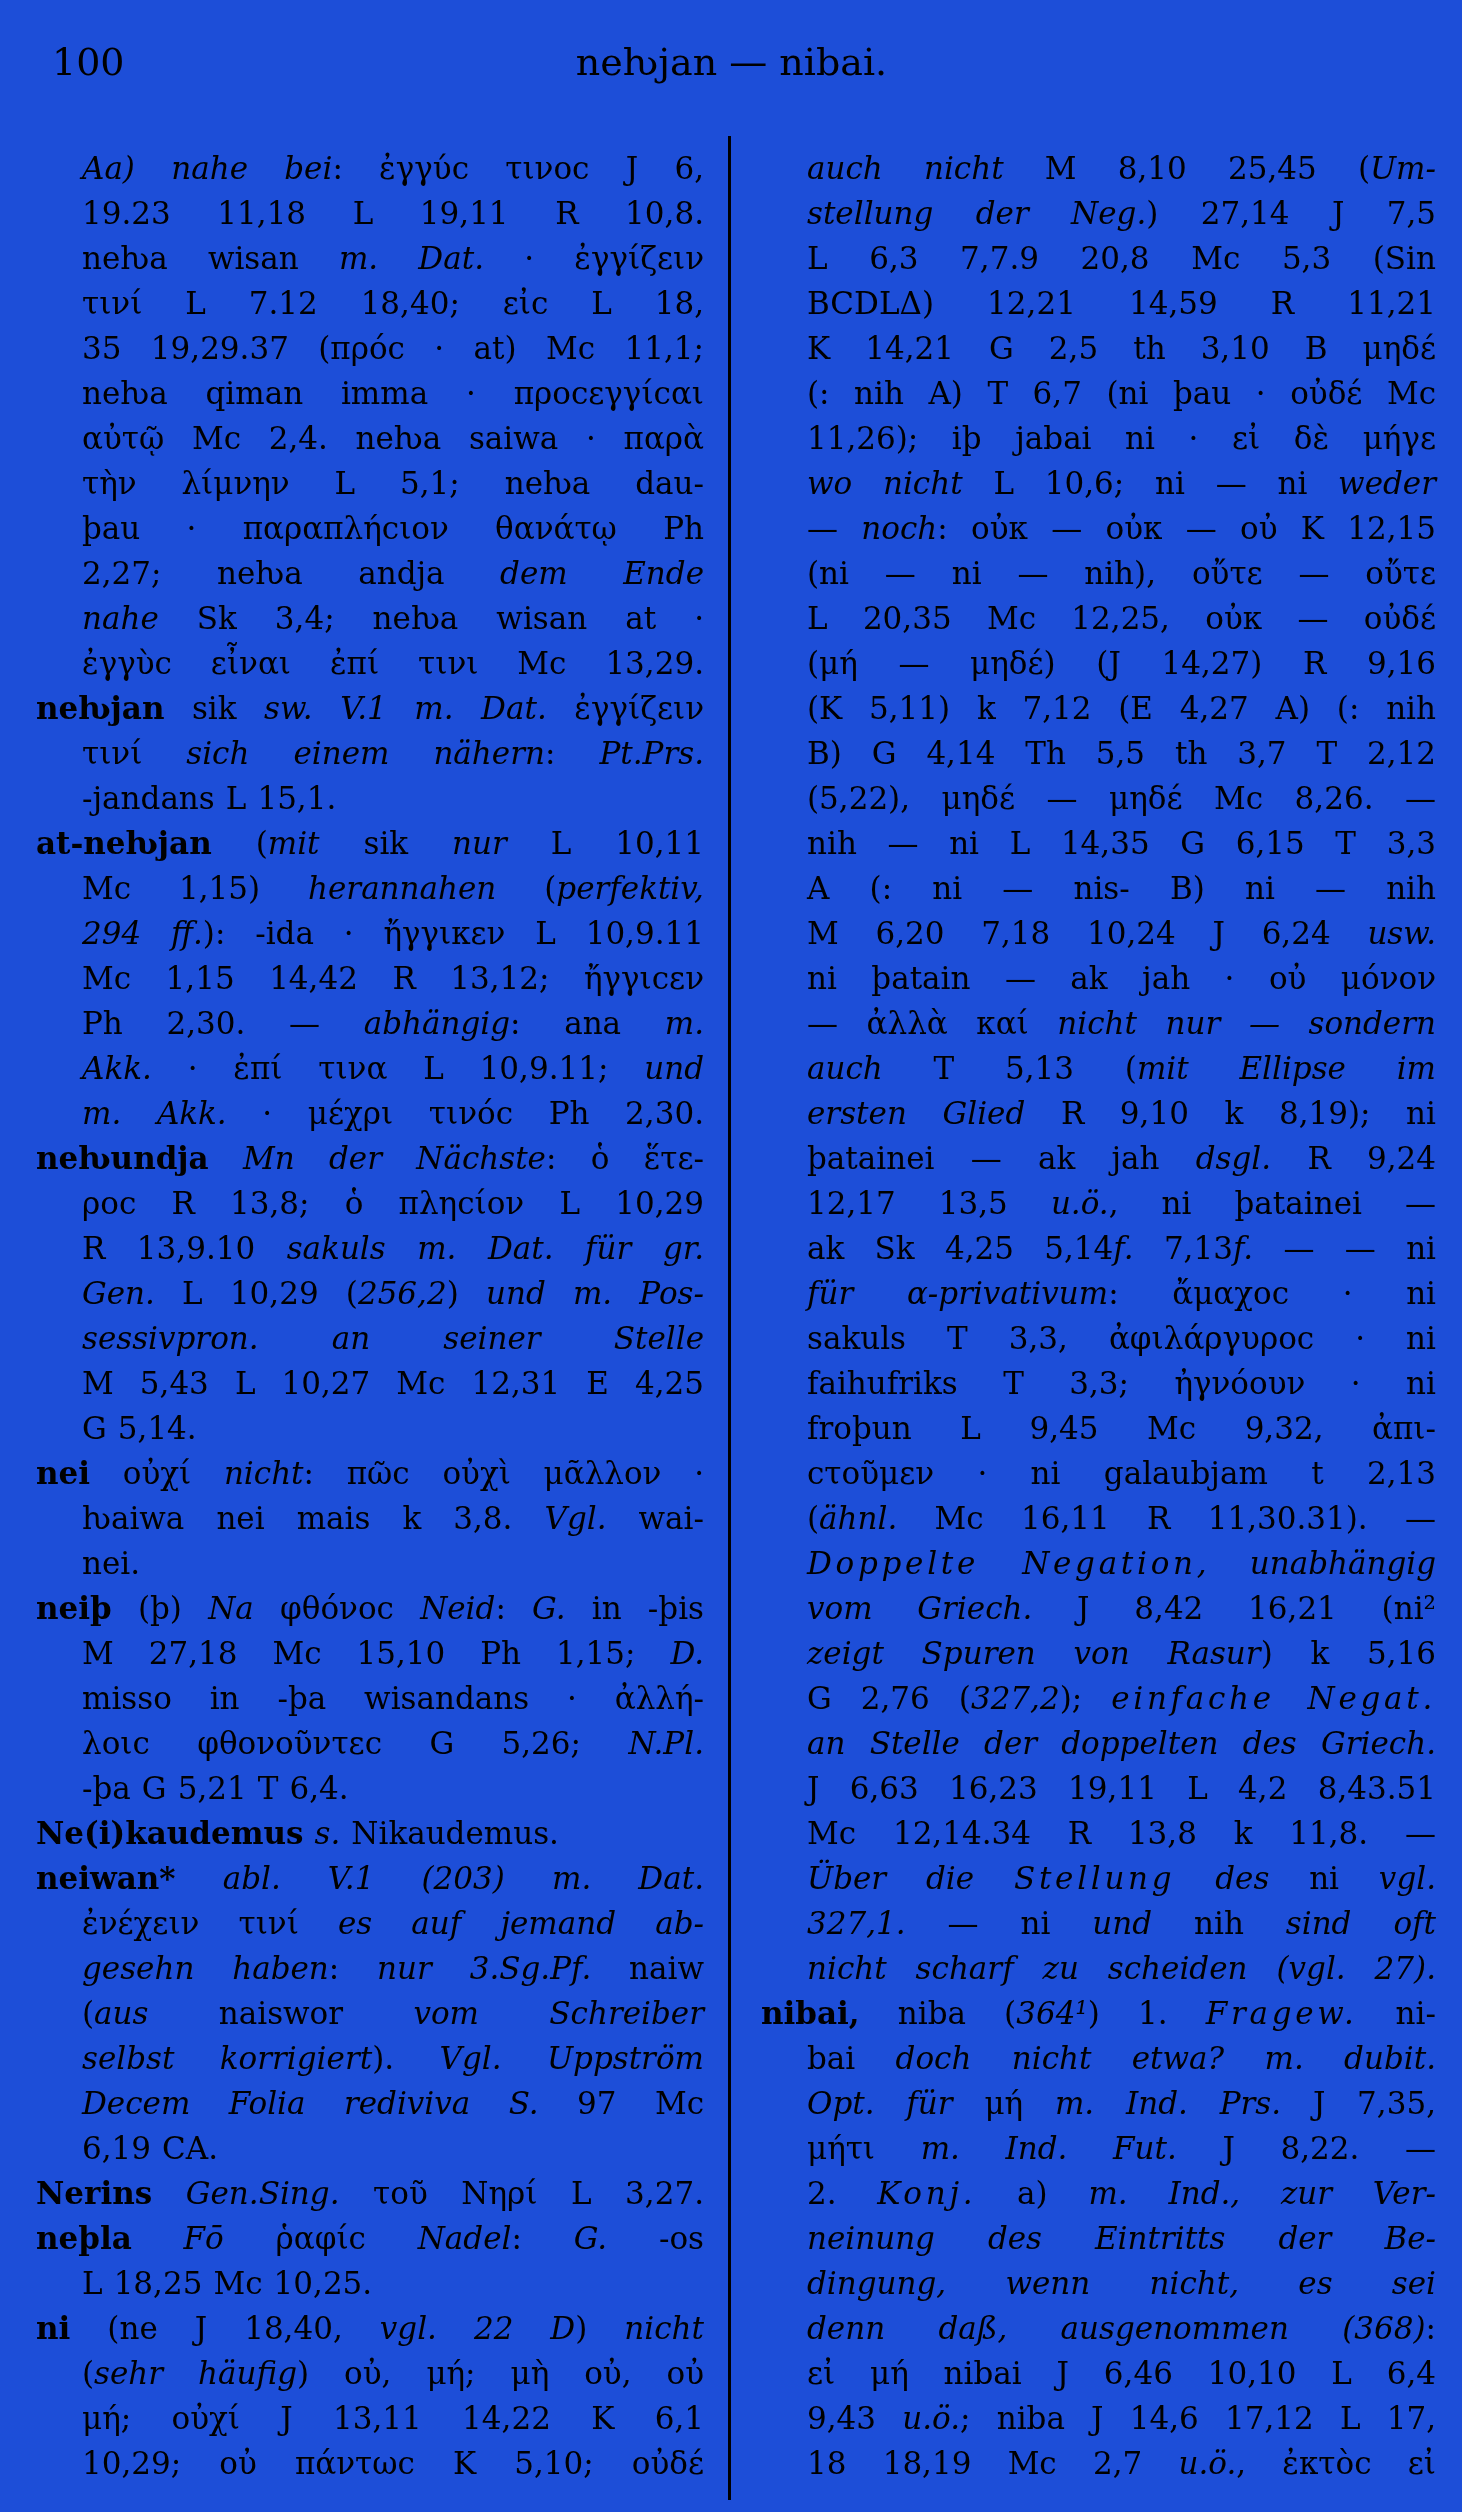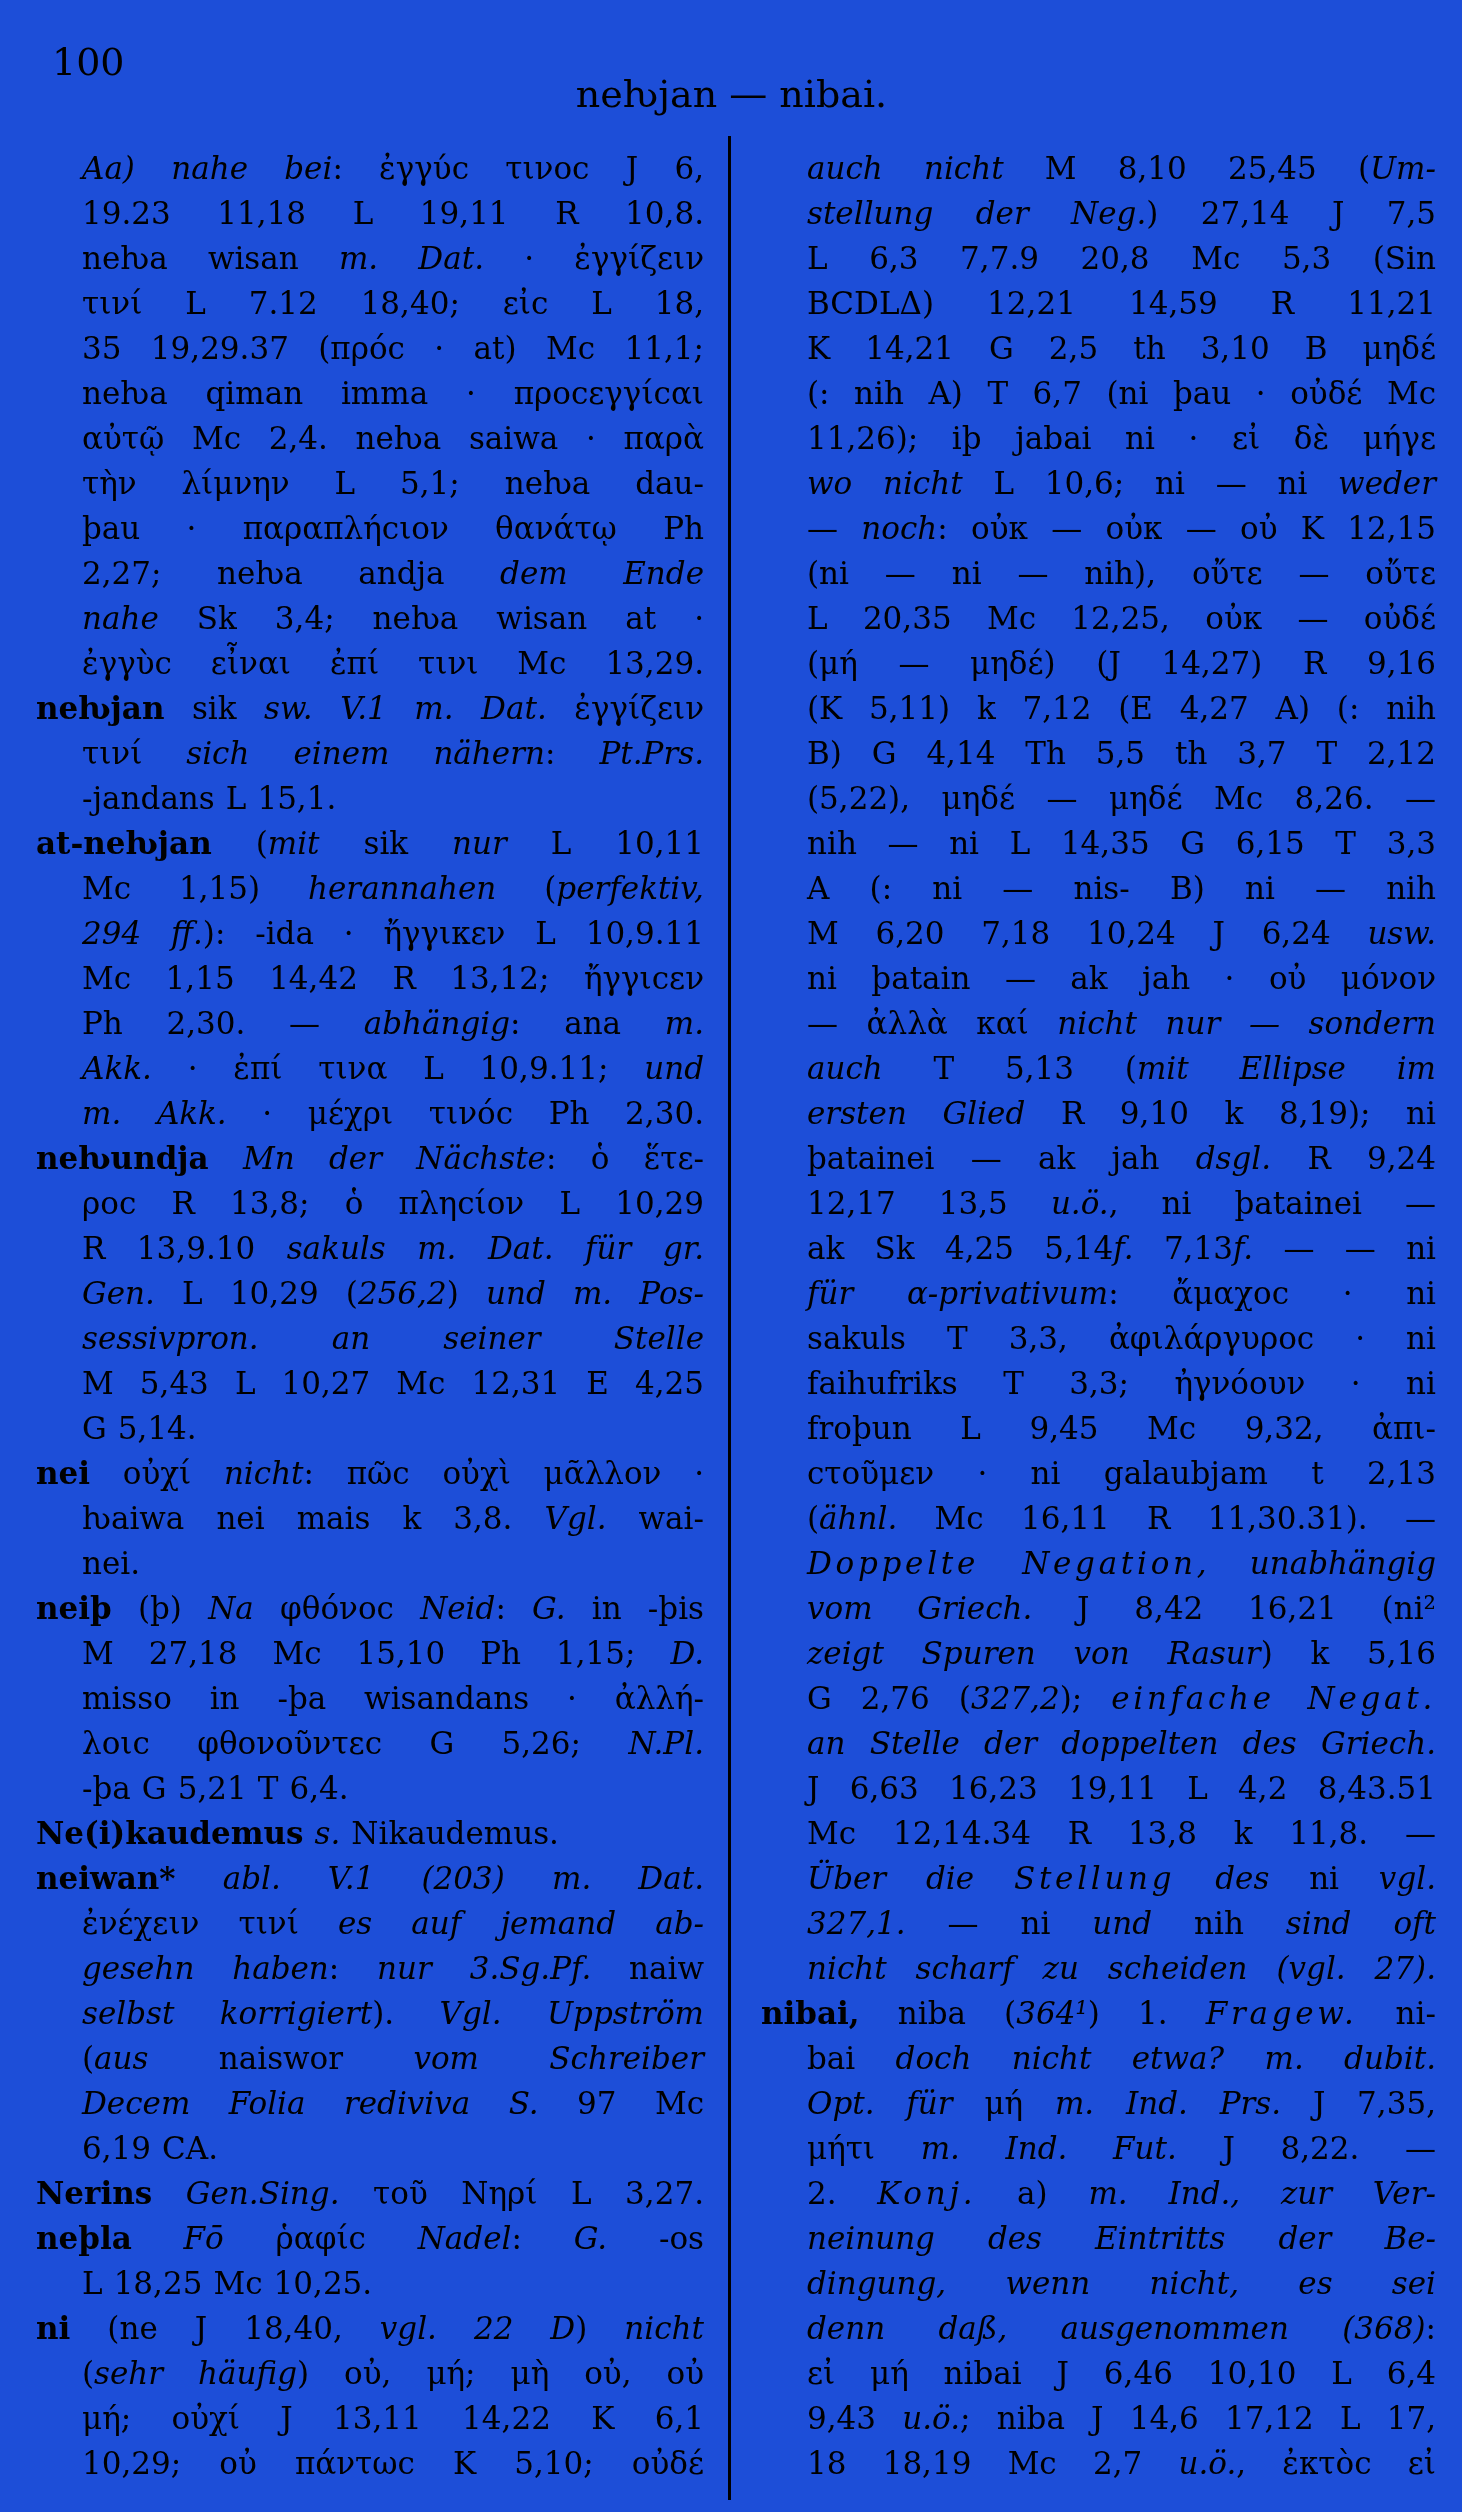--- a/index.html
+++ b/index.html
@@ -10,21 +10,21 @@
     color:#000;
     font-family:"DejaVu Serif", serif;
     overflow:hidden;
   }
   .pagenum {
     position:absolute; left:52px; top:41px;
     font-size:38px; line-height:43px;
   }
   .running-title {
     position:absolute; left:0; top:41px; width:100%;
-    text-align:center; font-size:38px; line-height:43px;margin-top:32px;
+    text-align:center; font-size:38px; line-height:43px;
   }
   .vdivider {
     position:absolute; left:728px; top:136px;
     width:2.5px; height:2364px; background:#000;
   }
   .col {
     position:absolute; top:146px;
     font-size:31px; line-height:45px;
     word-spacing:1.2px;
   }
@@ -80,22 +80,22 @@
       <div class="line ind last"><span class="seg-r">nei.</span></div>
       <div class="line"><span class="seg-b">neiþ</span><span class="seg-r"> (þ) </span><span class="seg-i">Na</span><span class="seg-r"> </span><span class="seg-g">φθόνοc </span><span class="seg-i">Neid</span><span class="seg-r">: </span><span class="seg-i">G.</span><span class="seg-r"> in -þis</span></div>
       <div class="line ind"><span class="seg-r">M 27,18 Mc 15,10 Ph 1,15; </span><span class="seg-i">D.</span></div>
       <div class="line ind"><span class="seg-r">misso in -þa wisandans · </span><span class="seg-g">ἀλλή-</span></div>
       <div class="line ind"><span class="seg-g">λοιc φθονοῦντεc </span><span class="seg-r">G 5,26; </span><span class="seg-i">N.Pl.</span></div>
       <div class="line ind last"><span class="seg-r">-þa G 5,21 T 6,4.</span></div>
       <div class="line last"><span class="seg-b">Ne(i)kaudemus</span><span class="seg-r"> </span><span class="seg-i">s.</span><span class="seg-r"> Nikaudemus.</span></div>
       <div class="line"><span class="seg-b">neiwan*</span><span class="seg-r"> </span><span class="seg-i">abl. V.1 (203) m. Dat.</span></div>
       <div class="line ind"><span class="seg-g">ἐνέχειν τινί </span><span class="seg-i">es auf jemand ab-</span></div>
       <div class="line ind"><span class="seg-i">gesehn haben</span><span class="seg-r">: </span><span class="seg-i">nur 3.Sg.Pf.</span><span class="seg-r"> naiw</span></div>
+      <div class="line ind"><span class="seg-r">(</span><span class="seg-i">aus</span><span class="seg-r"> naiswor </span><span class="seg-i">vom Schreiber</span></div>
       <div class="line ind"><span class="seg-i">selbst korrigiert</span><span class="seg-r">). </span><span class="seg-i">Vgl. Uppström</span></div>
-      <div class="line ind"><span class="seg-r">(</span><span class="seg-i">aus</span><span class="seg-r"> naiswor </span><span class="seg-i">vom Schreiber</span></div>
       <div class="line ind"><span class="seg-i">Decem Folia rediviva S.</span><span class="seg-r"> 97 Mc</span></div>
       <div class="line ind last"><span class="seg-r">6,19 CA.</span></div>
       <div class="line"><span class="seg-b">Nerins</span><span class="seg-r"> </span><span class="seg-i">Gen.Sing.</span><span class="seg-r"> </span><span class="seg-g">τοῦ Νηρί </span><span class="seg-r">L 3,27.</span></div>
       <div class="line"><span class="seg-b">neþla</span><span class="seg-r"> </span><span class="seg-i">Fō</span><span class="seg-r"> </span><span class="seg-g">ῥαφίc </span><span class="seg-i">Nadel</span><span class="seg-r">: </span><span class="seg-i">G.</span><span class="seg-r"> -os</span></div>
       <div class="line ind last"><span class="seg-r">L 18,25 Mc 10,25.</span></div>
       <div class="line"><span class="seg-b">ni</span><span class="seg-r"> (ne J 18,40, </span><span class="seg-i">vgl. 22 D</span><span class="seg-r">) </span><span class="seg-i">nicht</span></div>
       <div class="line ind"><span class="seg-r">(</span><span class="seg-i">sehr häufig</span><span class="seg-r">) </span><span class="seg-g">οὐ, μή; μὴ οὐ, οὐ</span></div>
       <div class="line ind"><span class="seg-g">μή; οὐχί </span><span class="seg-r">J 13,11 14,22 K 6,1</span></div>
       <div class="line ind"><span class="seg-r">10,29; </span><span class="seg-g">οὐ πάντωc </span><span class="seg-r">K 5,10; </span><span class="seg-g">οὐδέ</span></div>
     </div>

